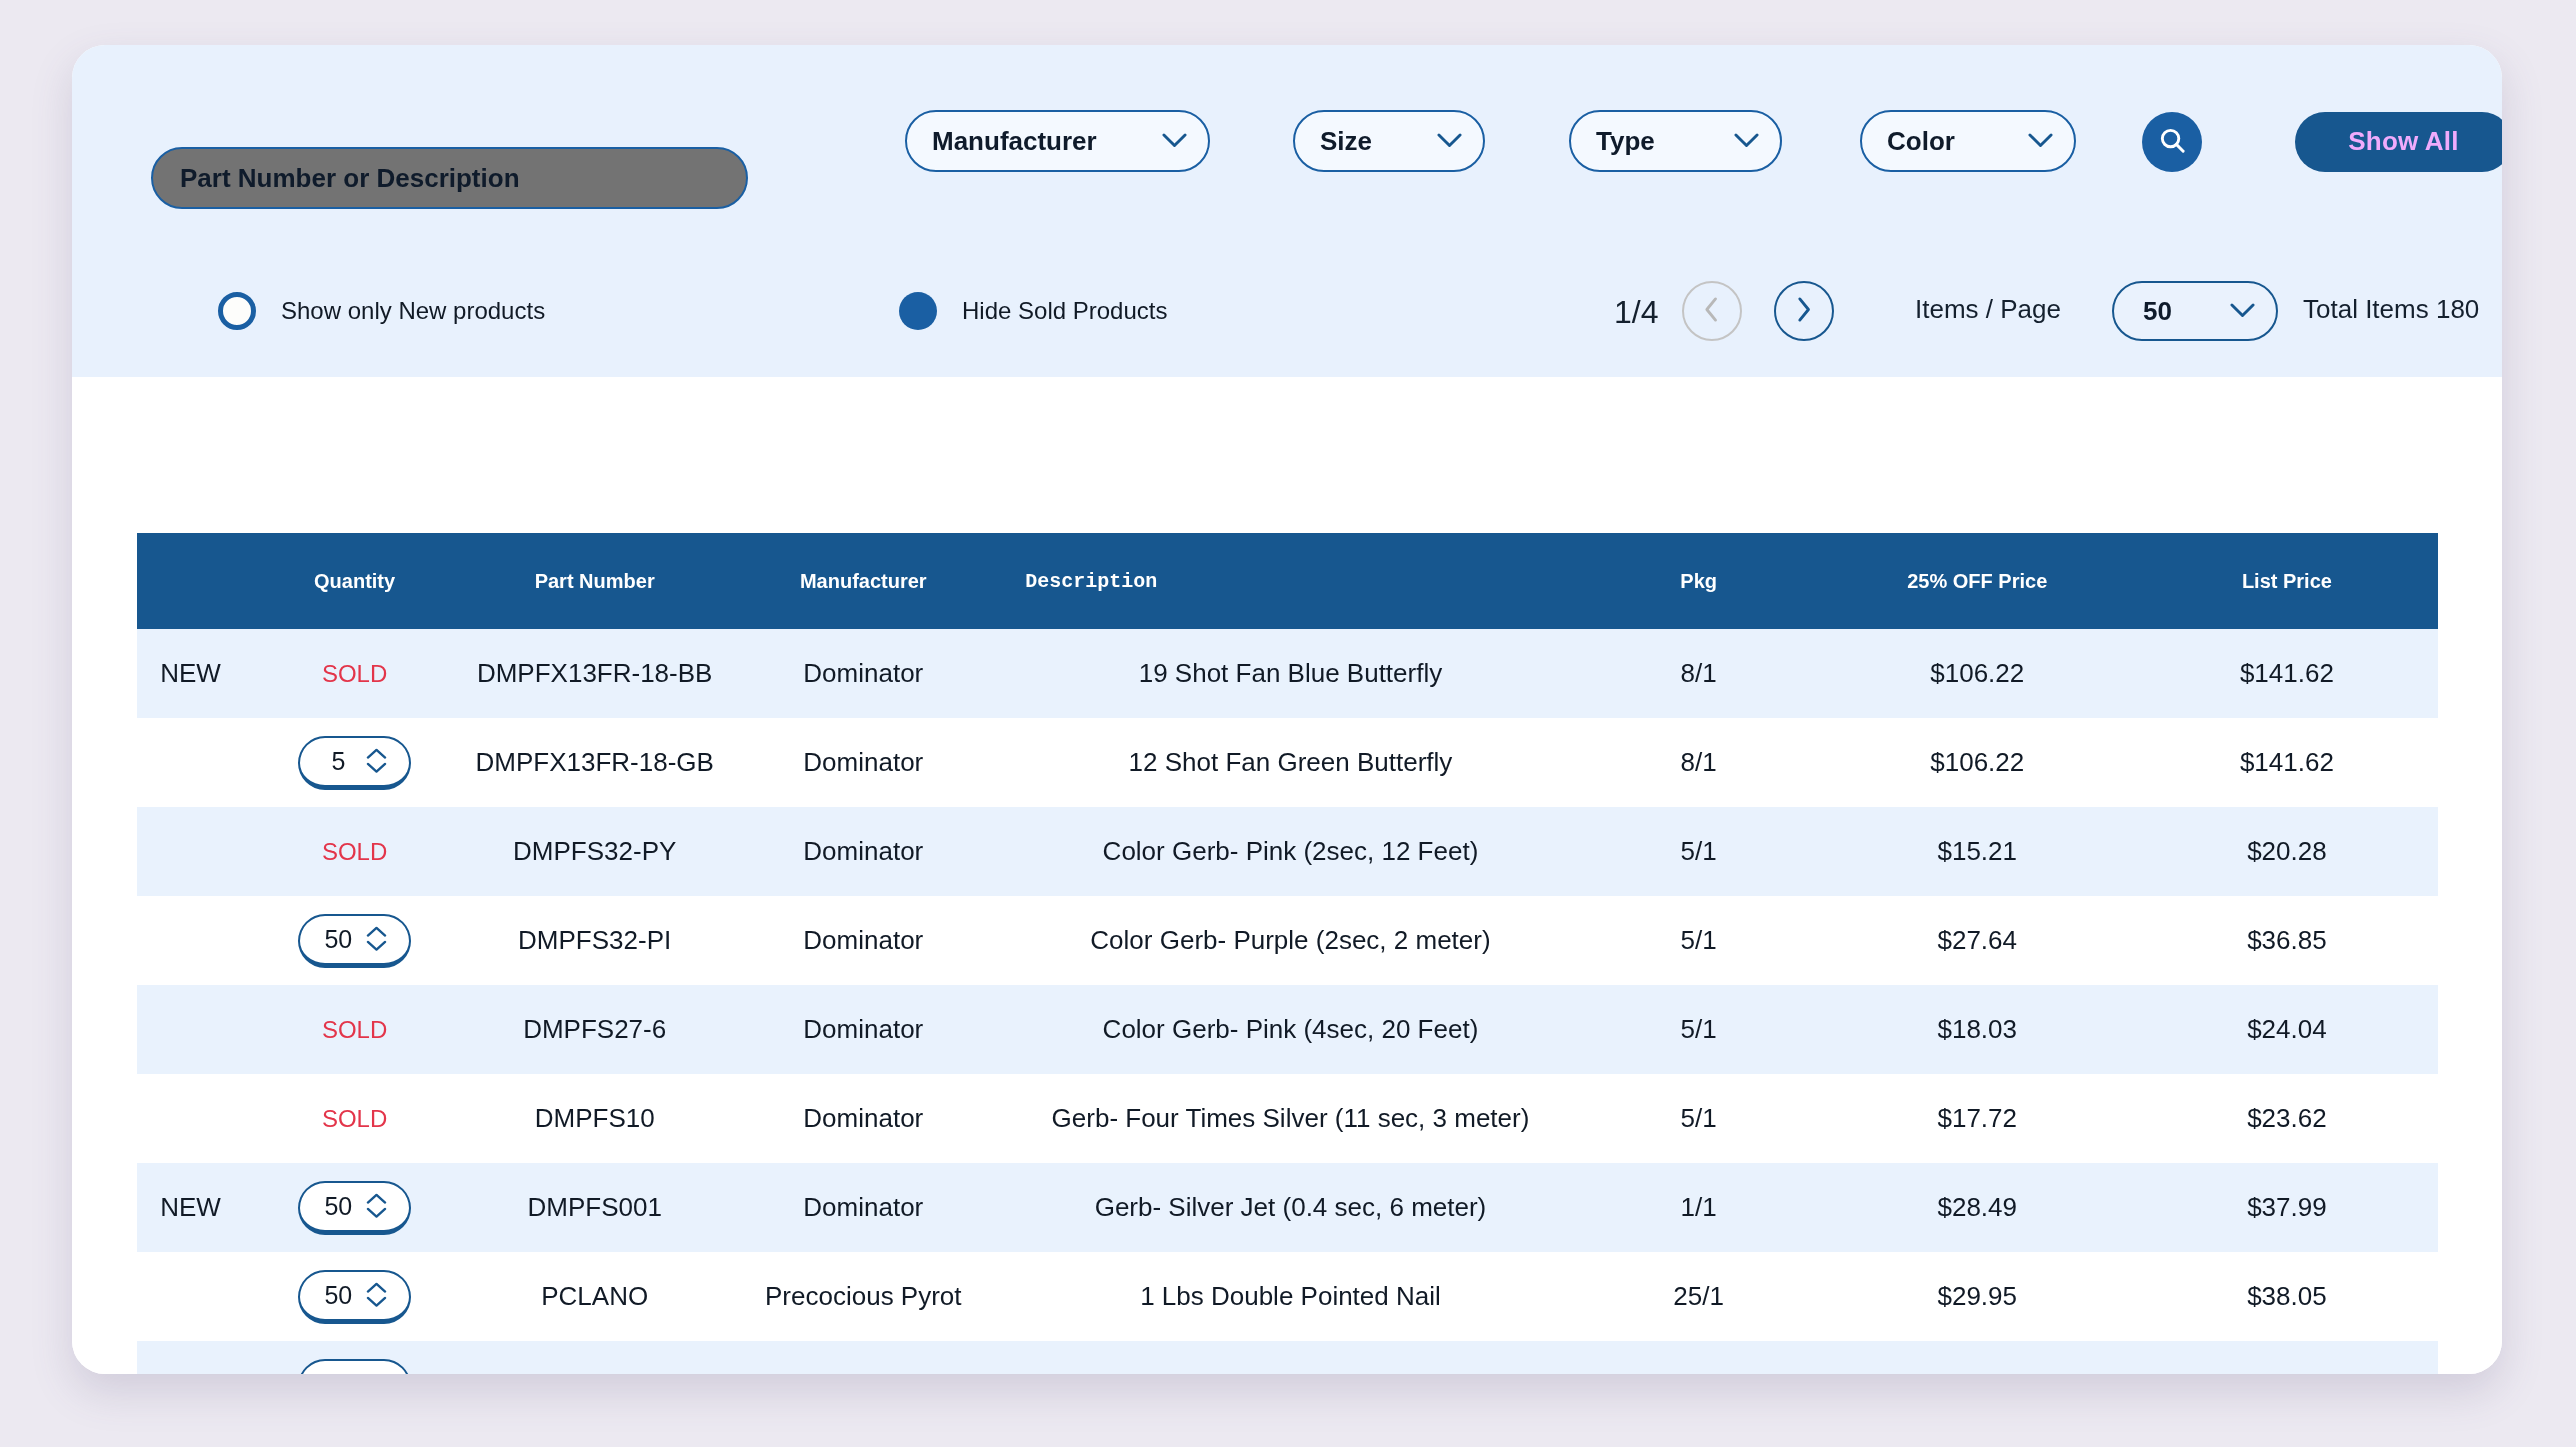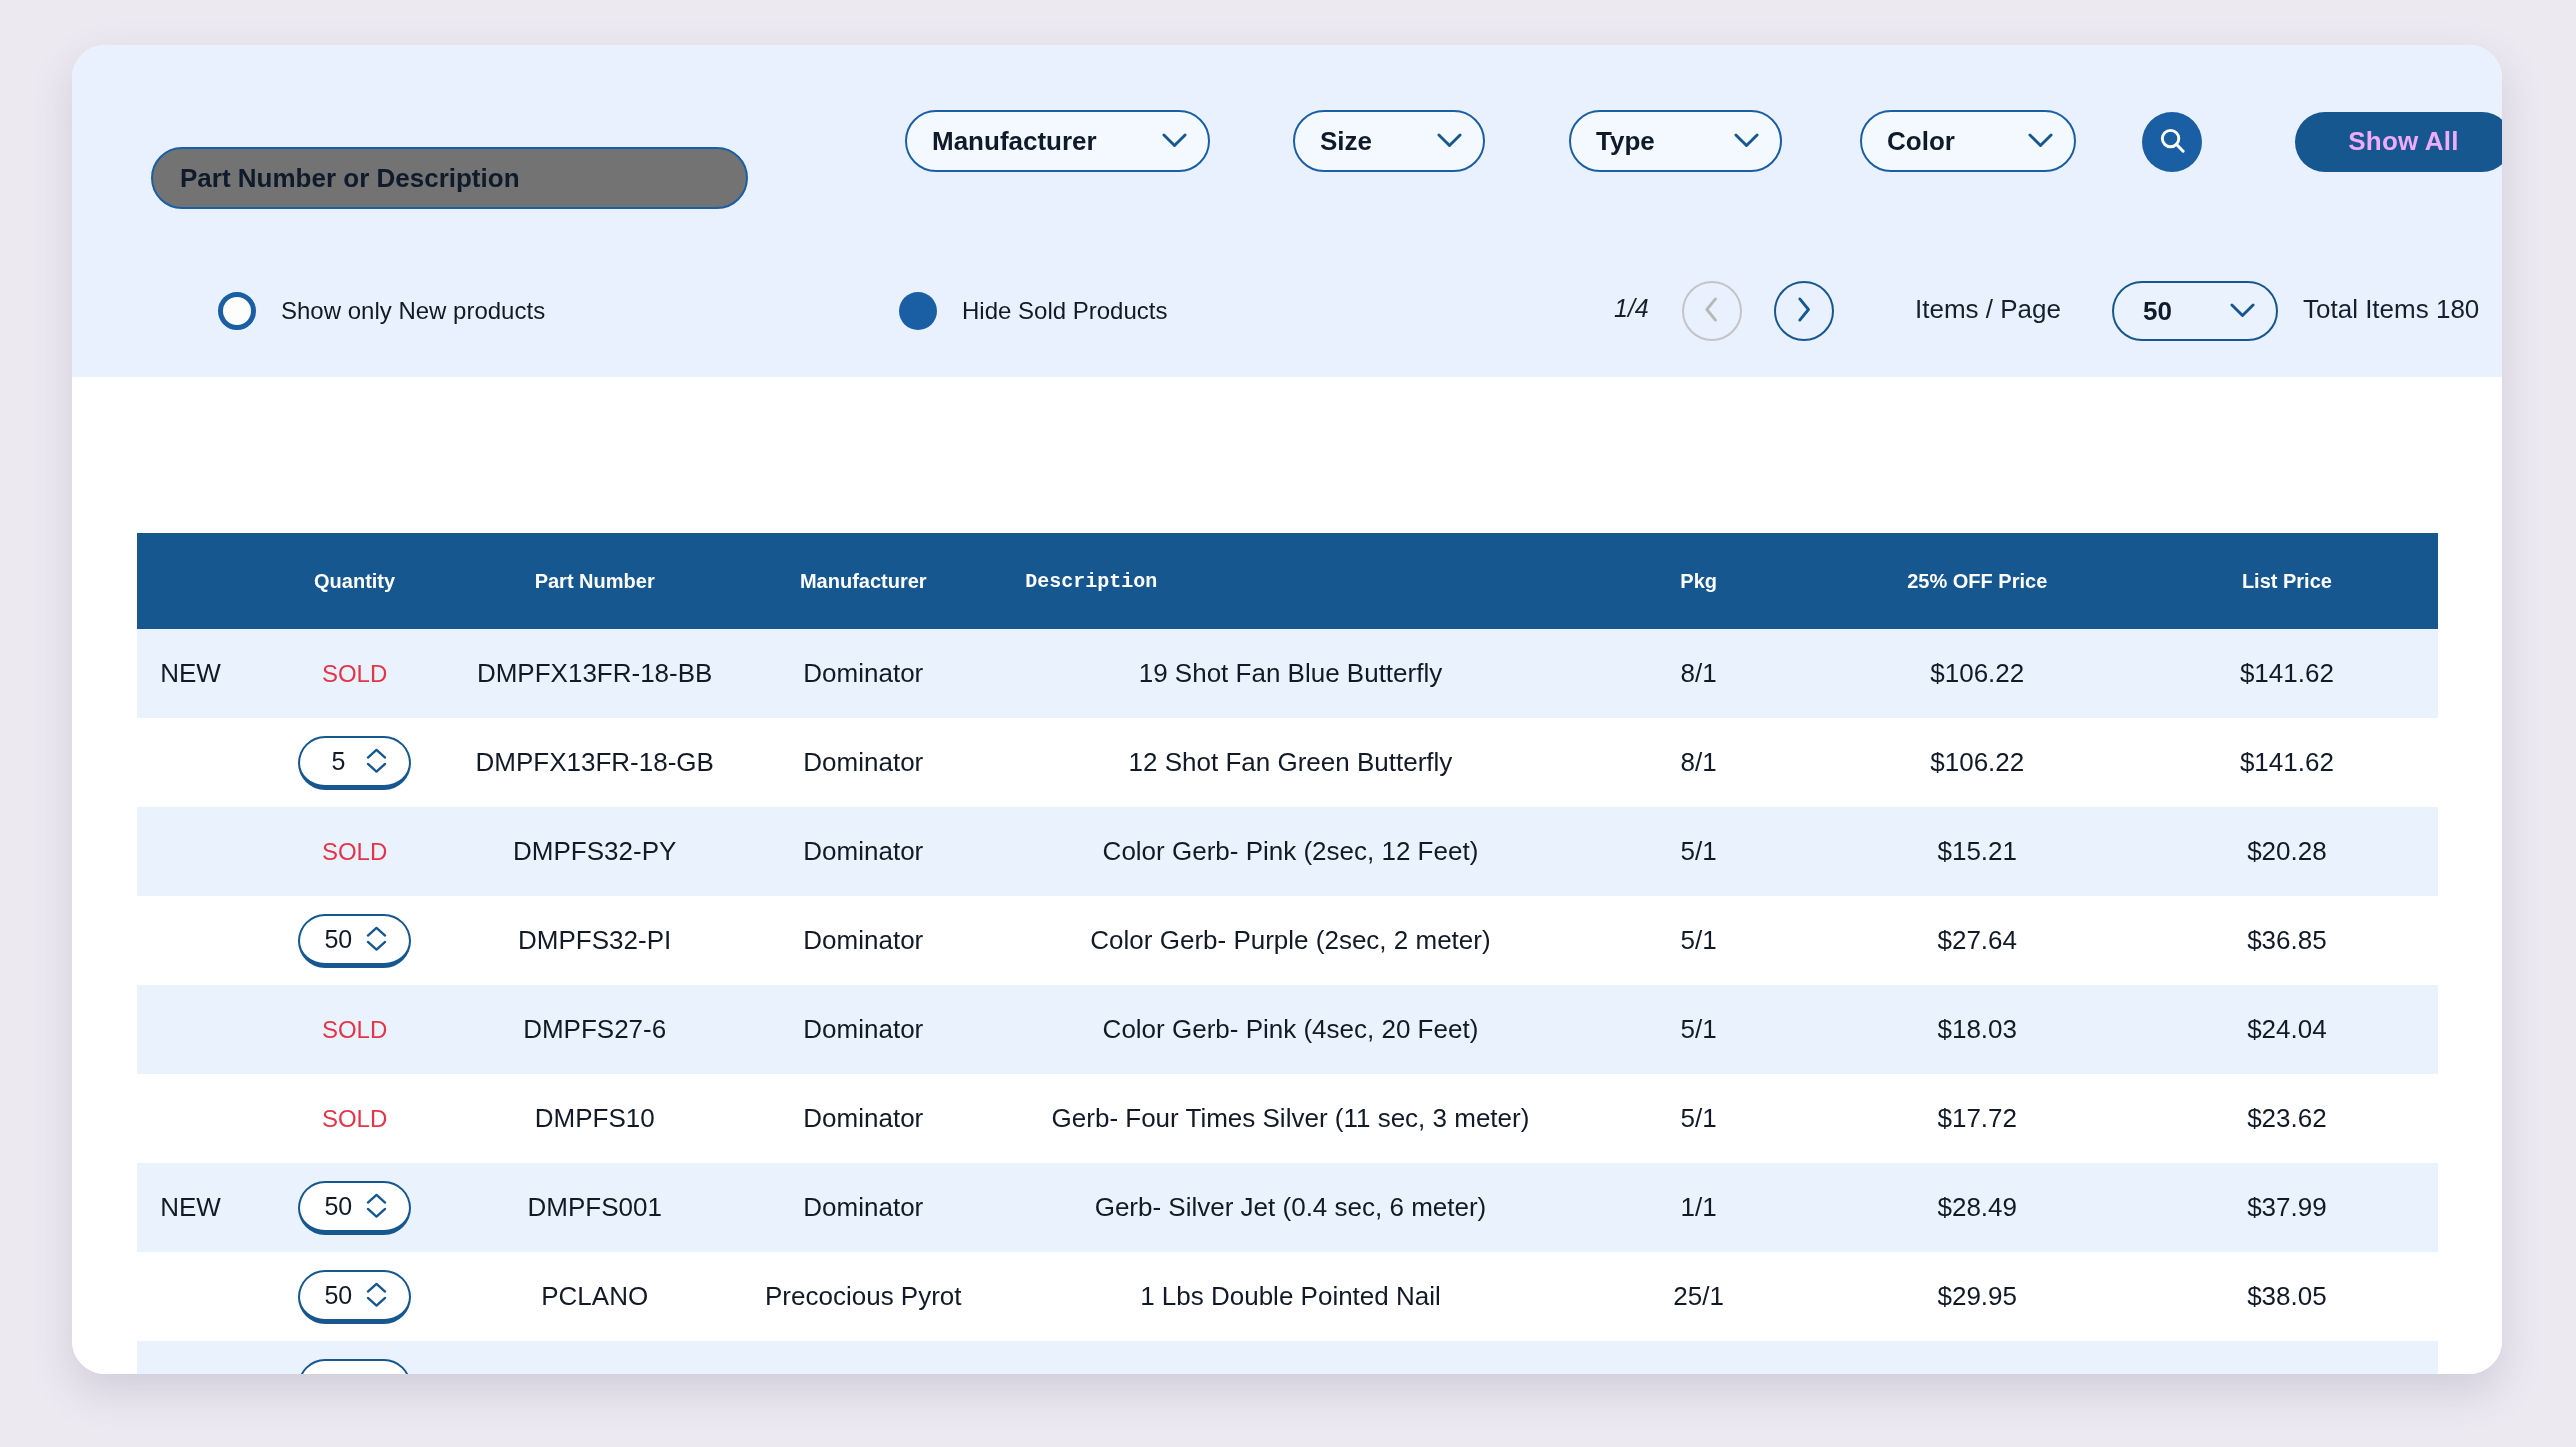--- a/index.html
+++ b/index.html
@@ -155,23 +155,22 @@
   .toggle-label {
     margin-left: 25px;
     font-size: 24px;
     color: #111a26;
     white-space: nowrap;
   }
 
   #page-indicator {
     position: absolute;
     left: 1542px; top: 13.4px;
-    font-size: 25px;
+    font-size: 32px;
     color: #14202e;
-    font-style: italic;
   }
   .page-nav-btn {
     position: absolute;
     top: 0;
     width: 60px; height: 60px;
     border-radius: 50%;
     background: transparent;
     display: flex;
     align-items: center;
     justify-content: center;

